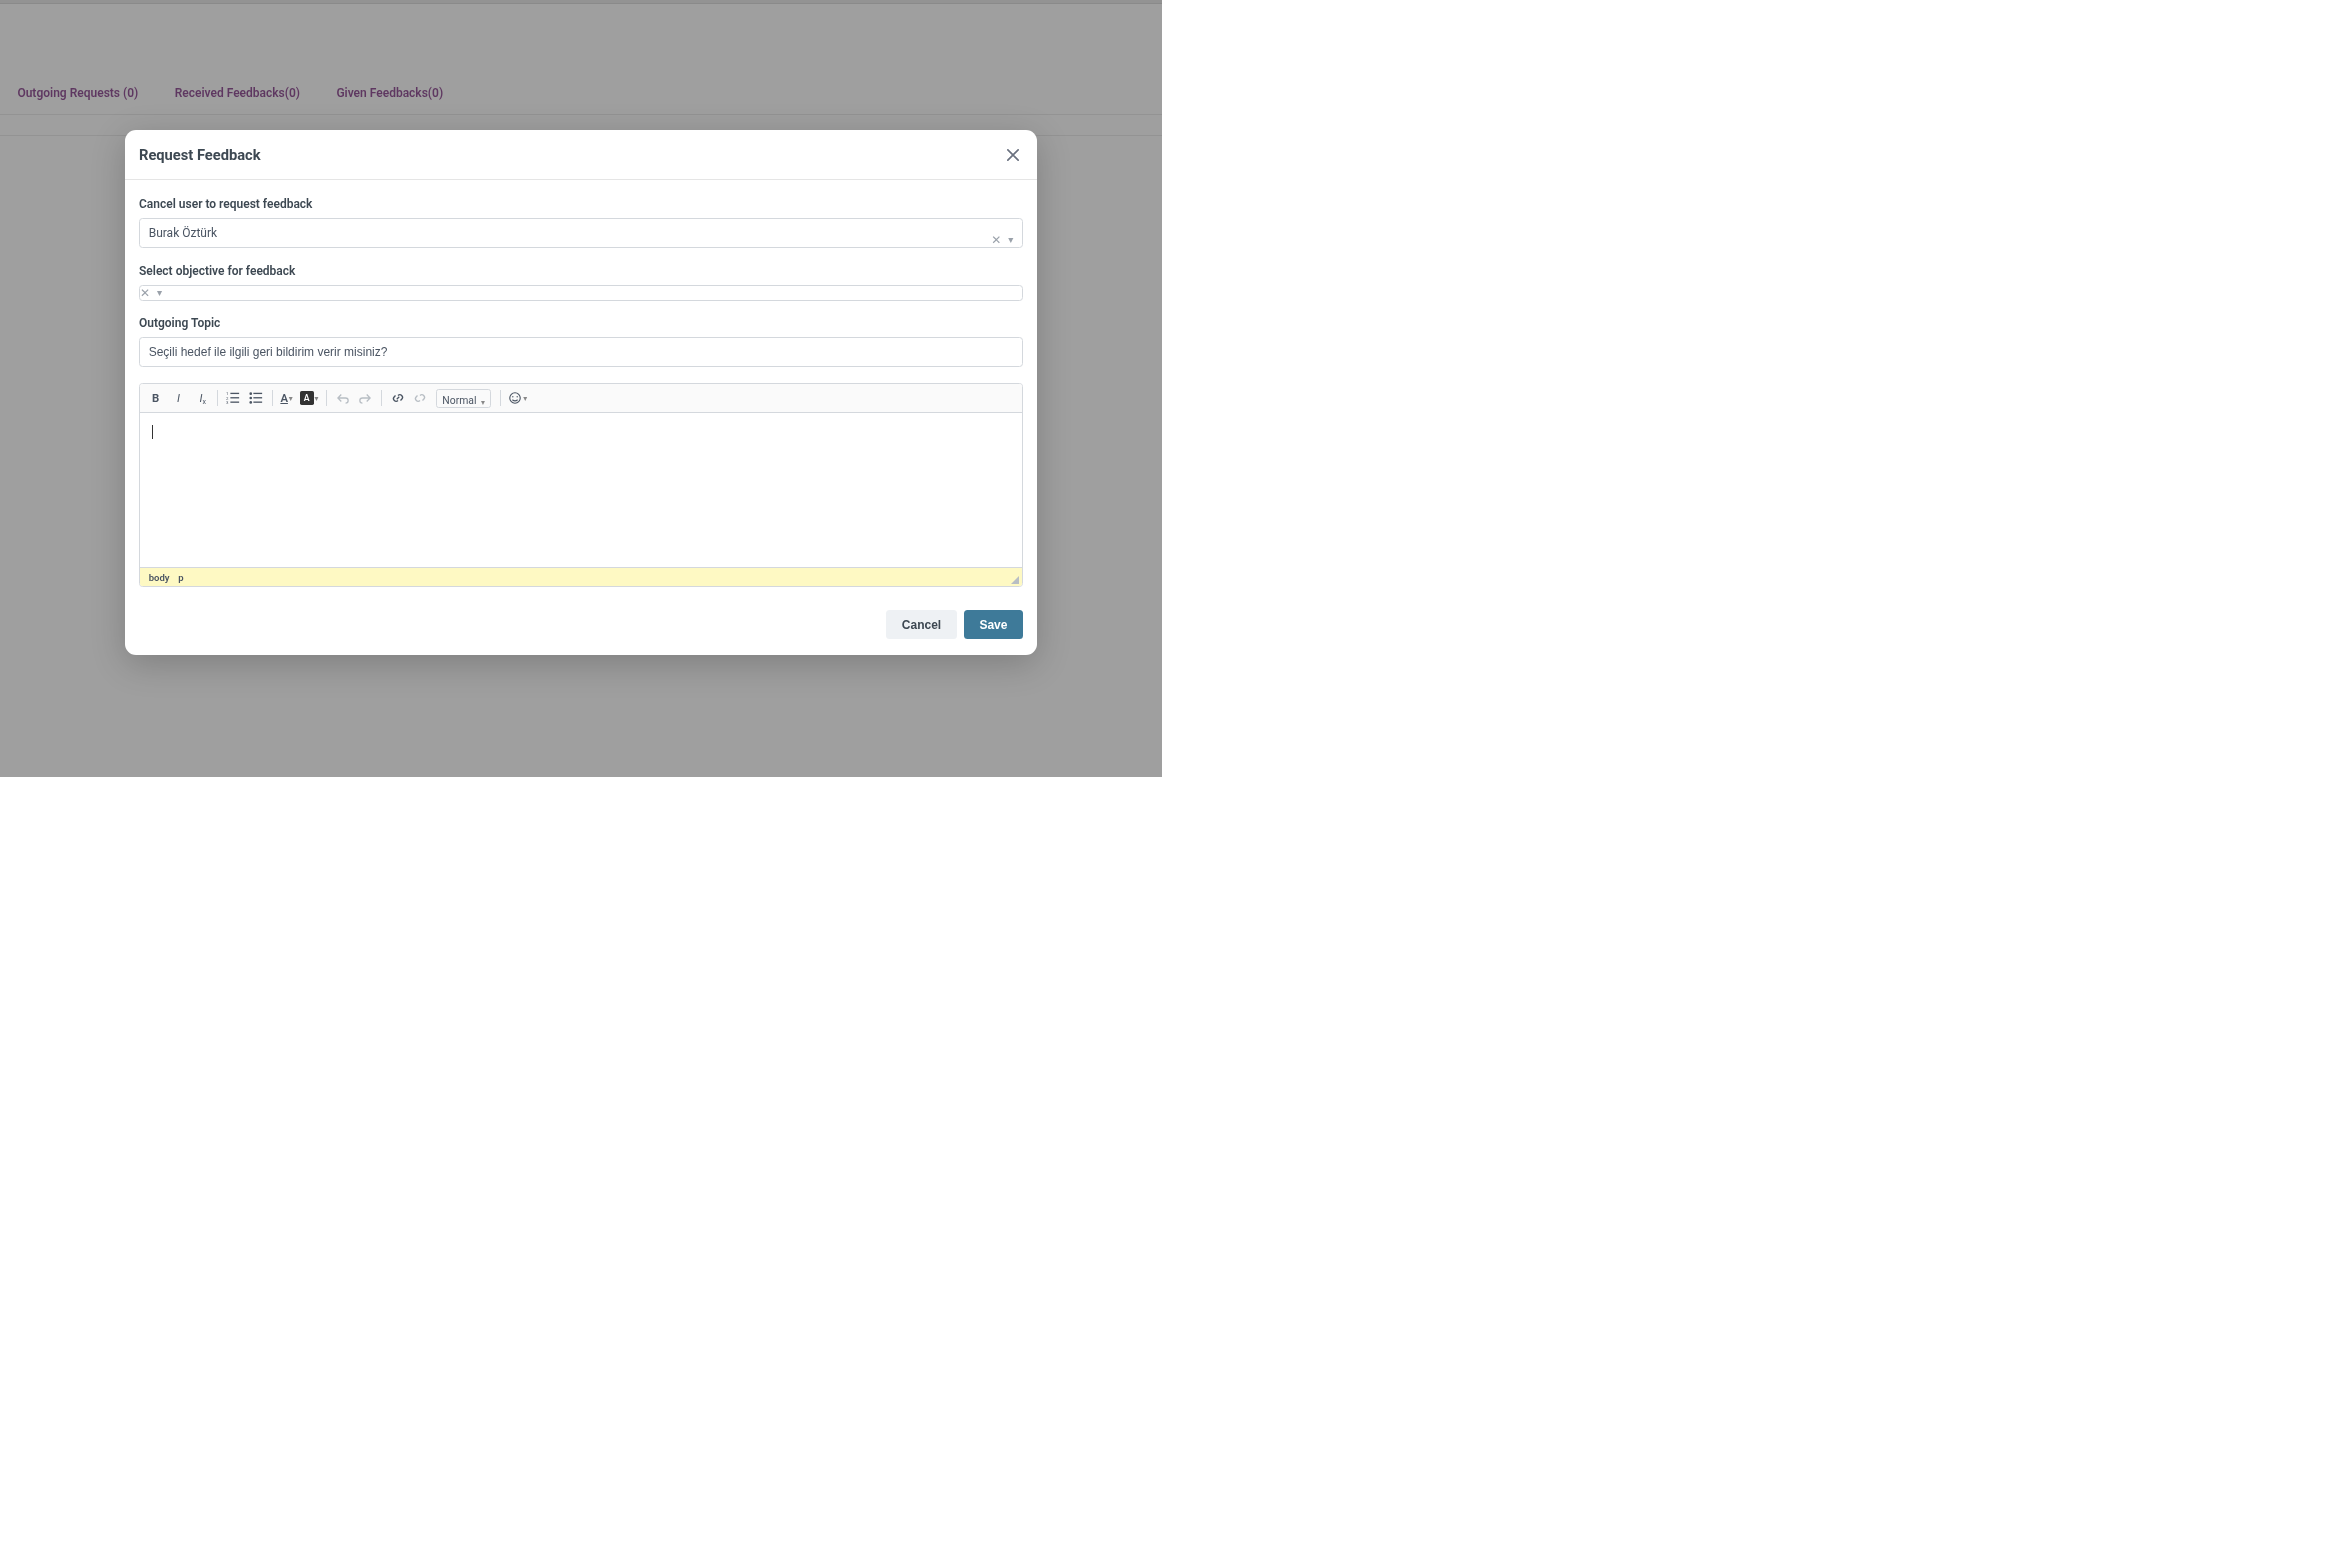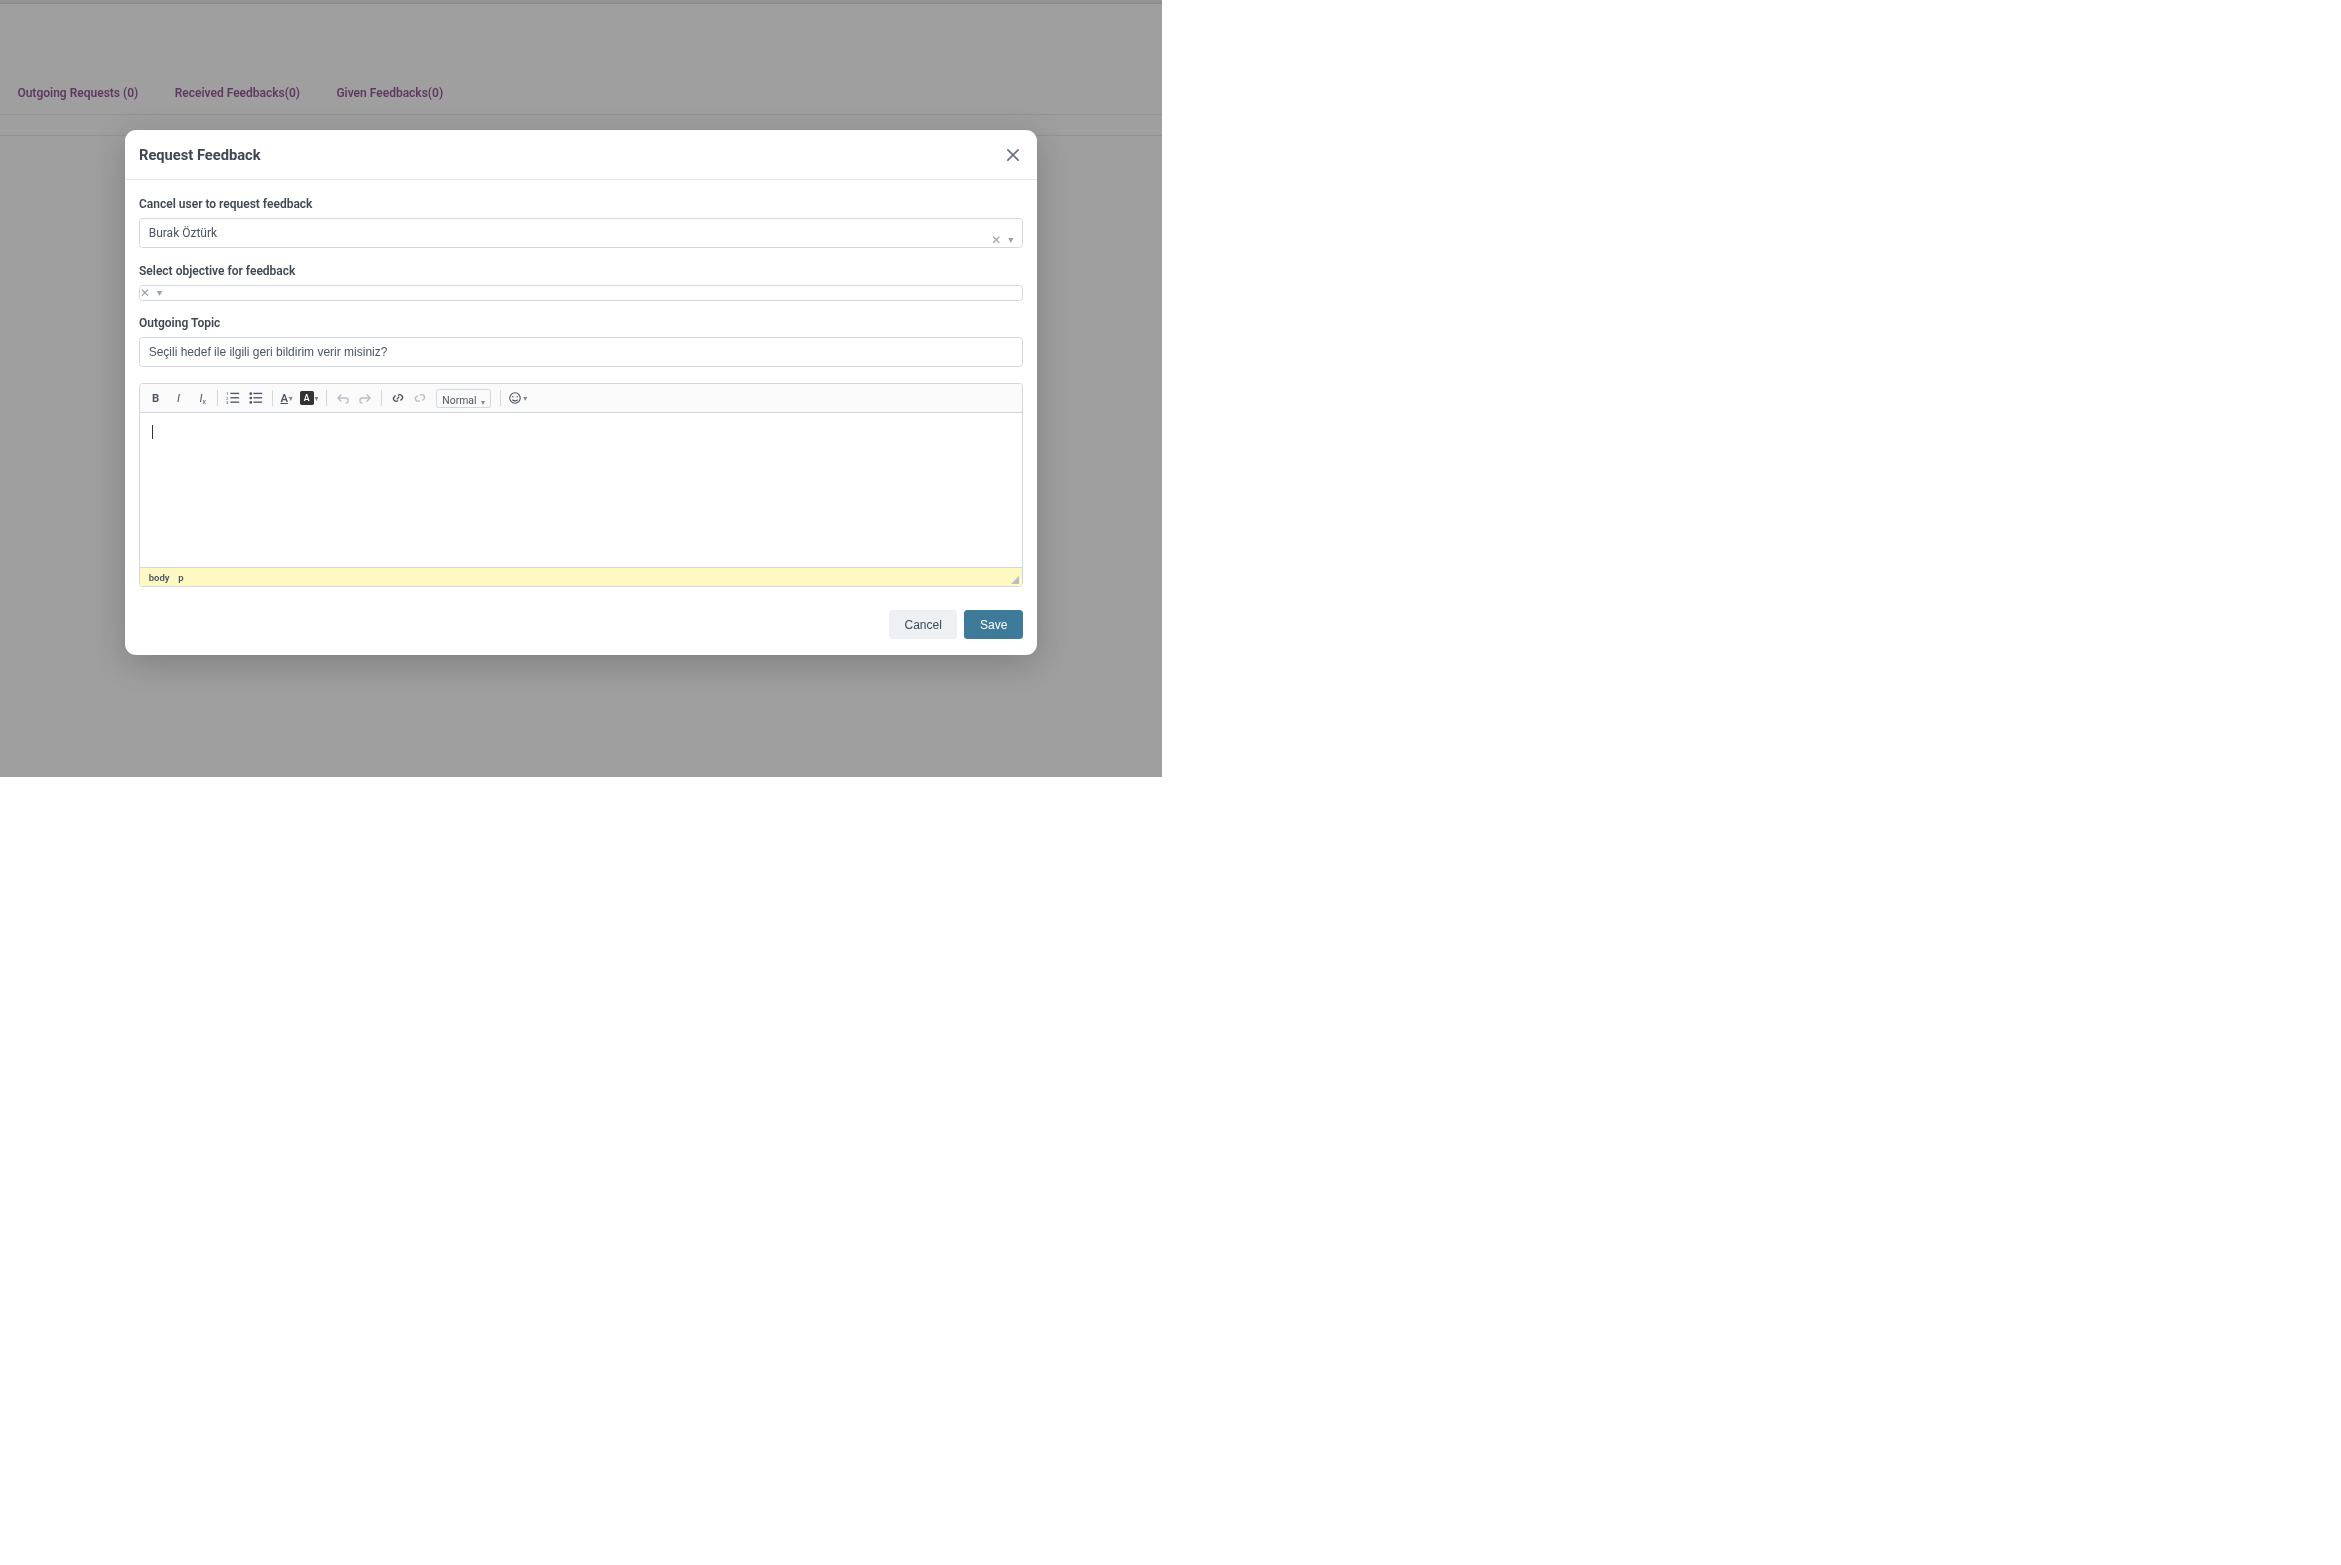--- a/index.html
+++ b/index.html
@@ -200,21 +200,21 @@
   .modal-footer {
     padding: 14px 14px 15.6px 14px;
     display:flex;
     justify-content:flex-end;
     gap: 7px;
   }
   .btn {
     padding: 7.8px 15.6px;
     border-radius: 3.5px;
     font-size: 12px;
-    font-weight: 400;
+    font-weight: 700;
     border: none;
     cursor:pointer;
   }
   .btn-cancel {
     background: #eef1f4;
     color: #3d4852;
   }
   .btn-save {
     background: #3e7a99;
     color: #fff;

